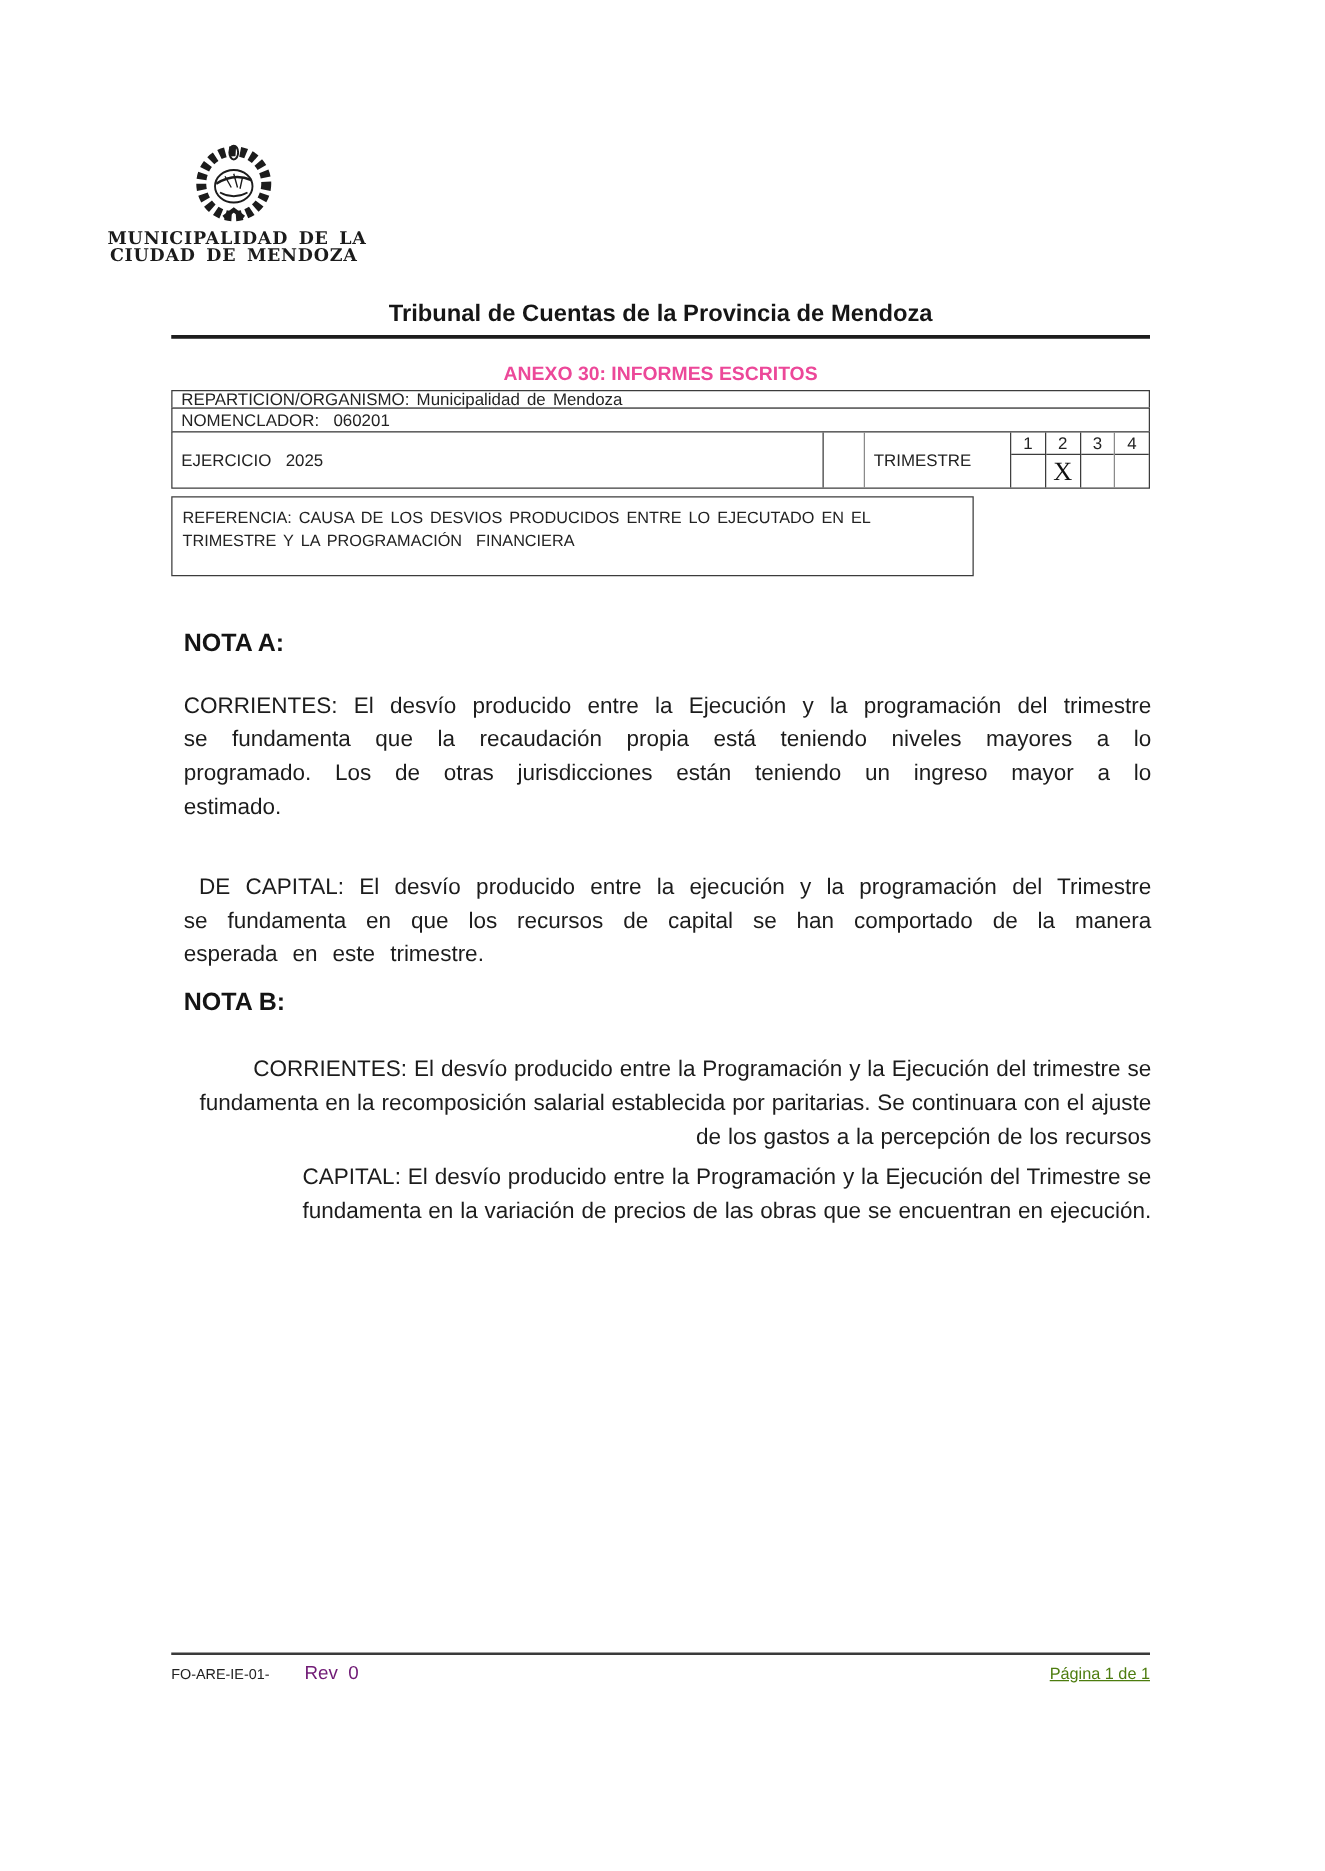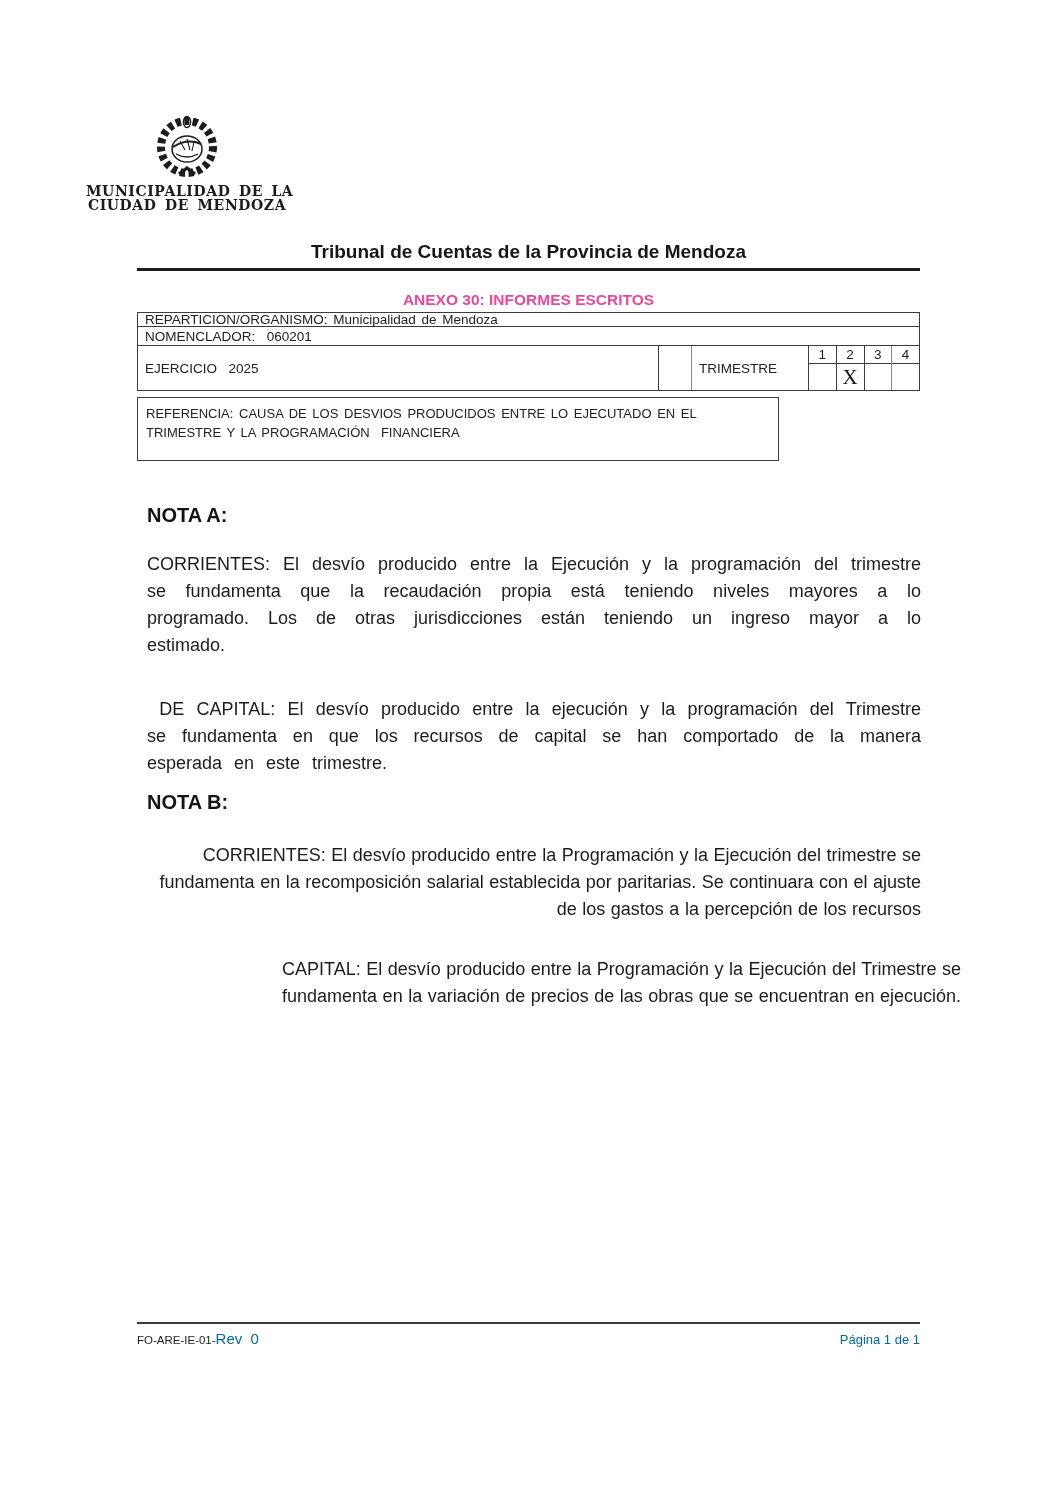--- a/index.html
+++ b/index.html
@@ -72,22 +72,22 @@
   }
   .para.just{text-align:justify;word-spacing:7px;}
   .para.left{text-align:right;word-spacing:0.5px;}
   
   .footer{
     position:absolute;left:137px;top:1322px;width:783px;
     border-top:2px solid #3a3a3a;padding-top:6px;
     display:flex;justify-content:space-between;align-items:baseline;
   }
   .footer-code{font-size:11.5px;color:#222;}
-  .footer-rev{font-size:15px;color:#0369a1;white-space:pre;}
-  .footer-page{font-size:13px;color:#0369a1;}
+  .footer-rev{font-size:15px;color:#701a75;white-space:pre;margin-left:28px;}
+  .footer-page{font-size:13px;color:#4d7c0f;text-decoration:underline;}
 </style>
 </head>
 <body>
 
 <div class="page">
 
   <div class="logo">
     <svg width="74" height="74" viewBox="0 0 74 74">
       <circle cx="37" cy="39" r="26" fill="none" stroke="#1c1c1c" stroke-width="8" stroke-dasharray="5 3.5"></circle>
       <ellipse cx="37" cy="14" rx="3.5" ry="5.5" fill="none" stroke="#1c1c1c" stroke-width="1.6"></ellipse>
@@ -133,21 +133,21 @@
   </div>
 
   <div class="ref-box">REFERENCIA: CAUSA DE LOS DESVIOS PRODUCIDOS ENTRE LO EJECUTADO EN EL   TRIMESTRE Y LA PROGRAMACIÓN  FINANCIERA</div>
 
   <div class="note-heading" style="top:504px;">NOTA A:</div>
   <div class="para just" style="top:551px;">CORRIENTES: El desvío producido entre la Ejecución y la programación del trimestre se fundamenta que la recaudación propia está teniendo niveles mayores a lo programado. Los de otras jurisdicciones están teniendo un ingreso mayor a lo estimado.</div>
   <div class="para just" style="top:696px;"> DE CAPITAL: El desvío producido entre la ejecución y la programación del Trimestre se fundamenta en que los recursos de capital se han comportado de la manera esperada en este trimestre.</div>
 
   <div class="note-heading" style="top:791px;">NOTA B:</div>
   <div class="para left" style="top:842px;">CORRIENTES: El desvío producido entre la Programación y la Ejecución del trimestre se fundamenta en la recomposición salarial establecida por paritarias. Se continuara con el ajuste de los gastos a la percepción de los recursos</div>
-  <div class="para left" style="top:956px;margin-left:40px;">CAPITAL: El desvío producido entre la Programación y la Ejecución del Trimestre se fundamenta en la variación de precios de las obras que se encuentran en ejecución.</div>
+  <div class="para left" style="top:928px;">CAPITAL: El desvío producido entre la Programación y la Ejecución del Trimestre se fundamenta en la variación de precios de las obras que se encuentran en ejecución.</div>
 
   <div class="footer">
     <div>
       <span class="footer-code">FO-ARE-IE-01-</span><span class="footer-rev">Rev  0</span>
     </div>
     <div class="footer-page">Página 1 de 1</div>
   </div>
 
 </div>
 

